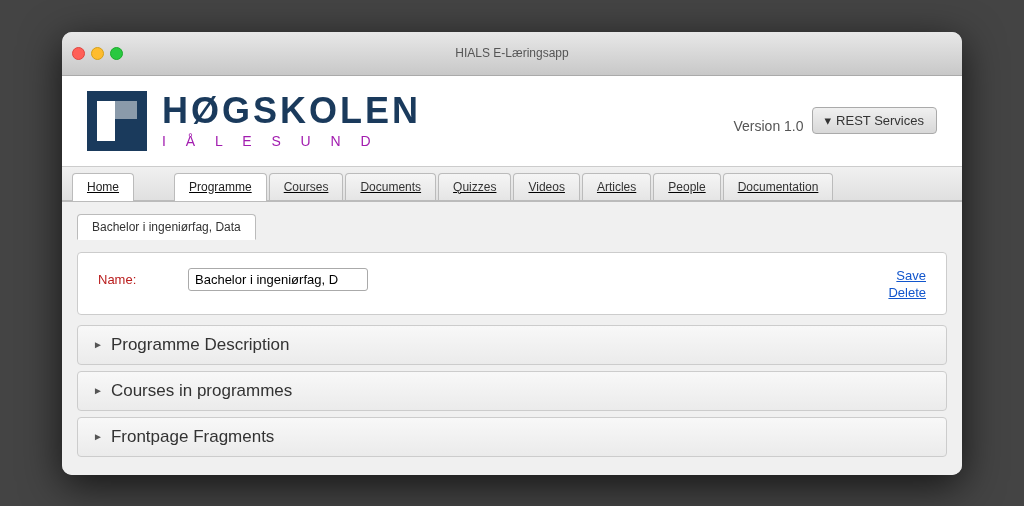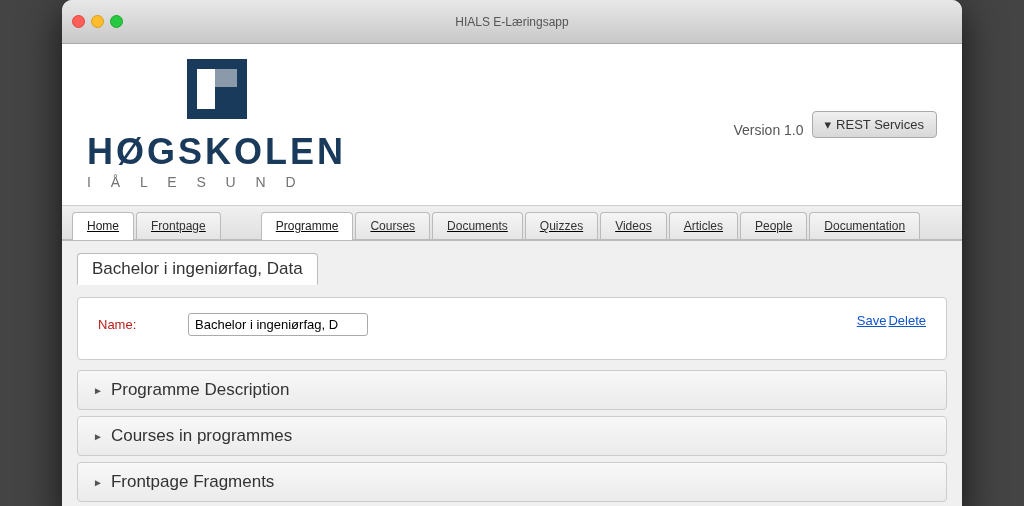--- a/index.html
+++ b/index.html
@@ -52,41 +52,40 @@
       display: flex;
       align-items: center;
       justify-content: space-between;
       padding: 15px 25px;
       border-bottom: 1px solid #ccc;
     }
     .logo-area {
       display: flex;
       align-items: center;
       gap: 15px;
-      flex-direction: column;
     }
     .logo-icon {
       width: 60px;
       height: 60px;
     }
     .logo-text {
       display: flex;
       flex-direction: column;
     }
     .logo-main {
       font-size: 36px;
       font-weight: bold;
       color: #1a3a5c;
       letter-spacing: 3px;
       line-height: 1;
     }
     .logo-sub {
       font-size: 14px;
       letter-spacing: 8px;
-      color: #737373;
+      color: #a21caf;
       margin-top: 4px;
     }
     .header-right {
       text-align: right;
       display: flex;
       flex-direction: row;
       align-items: flex-end;
       gap: 8px;
     }
     .version-text {
@@ -138,21 +137,21 @@
       background: #f0f0f0;
       padding: 12px 15px;
       min-height: 240px;
     }
     .sub-tab-bar {
       display: flex;
       margin-bottom: 12px;
     }
     .sub-tab {
       padding: 5px 14px;
-      font-size: 17px;
+      font-size: 12px;
       border: 1px solid #bbb;
       border-radius: 4px 4px 0 0;
       background: linear-gradient(to bottom, #f5f5f5, #e5e5e5);
       cursor: pointer;
       color: #333;
     }
     .sub-tab.active {
       background: white;
       border-bottom-color: white;
     }
@@ -181,21 +180,21 @@
       padding: 3px 6px;
       font-size: 13px;
       width: 180px;
       background: white;
     }
     .form-actions {
       position: absolute;
       right: 20px;
       top: 15px;
       display: flex;
-      flex-direction: row;
+      flex-direction: column;
       align-items: flex-end;
       gap: 2px;
     }
     .form-link {
       font-size: 13px;
       color: #1155cc;
       text-decoration: underline;
       cursor: pointer;
     }
     .collapsible-section {
@@ -252,23 +251,20 @@
         <span>▾</span>
         <span>REST Services</span>
       </button>
     </div>
   </div>
 
   <div class="nav-bar">
     <div class="nav-tab active">
       <span>Home</span>
     </div>
-    <div class="nav-tab">
-      <span>Frontpage</span>
-    </div>
     <div class="nav-tab active" style="background:white; border-bottom-color:white; position:relative; z-index:1; margin-bottom:-1px; padding-bottom:7px;margin-left:38px;">
       <span>Programme</span>
     </div>
     <div class="nav-tab">
       <span>Courses</span>
     </div>
     <div class="nav-tab">
       <span>Documents</span>
     </div>
     <div class="nav-tab">

